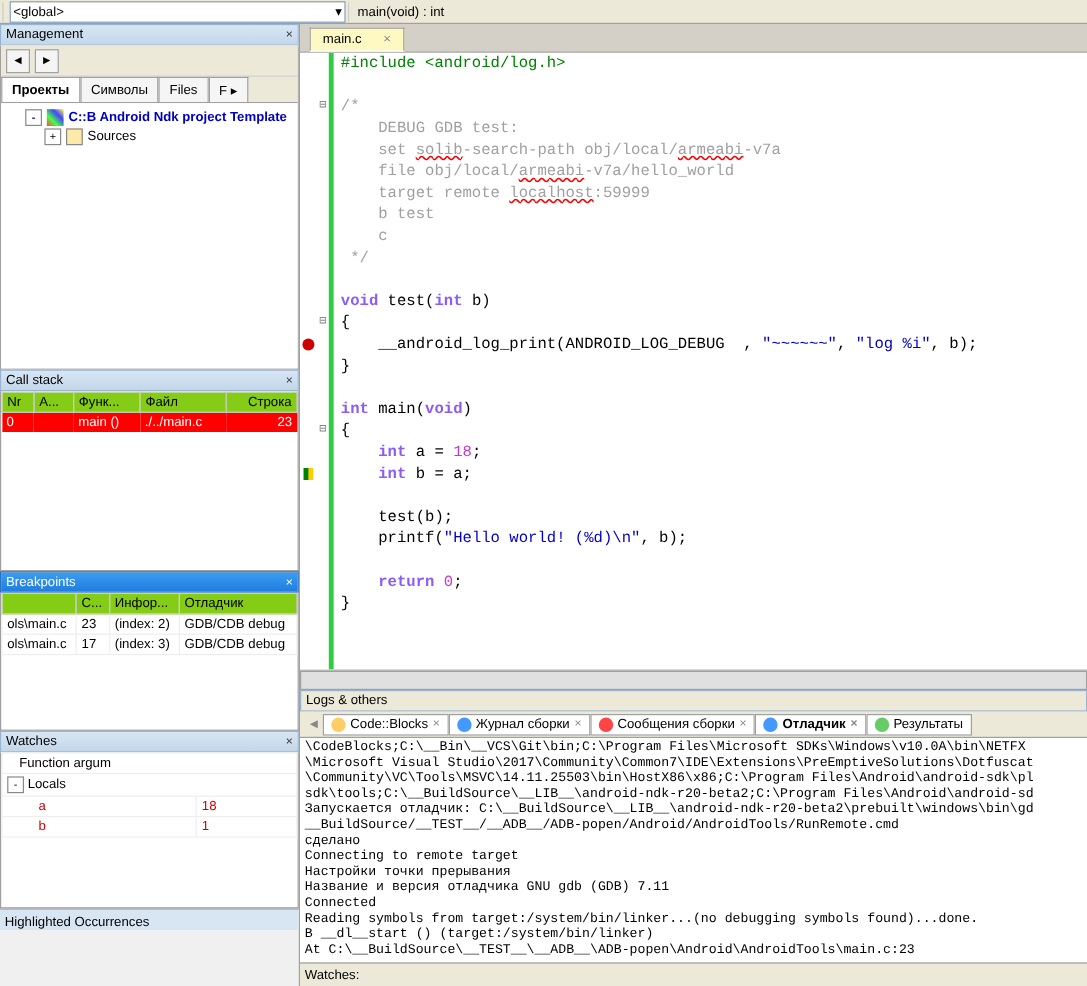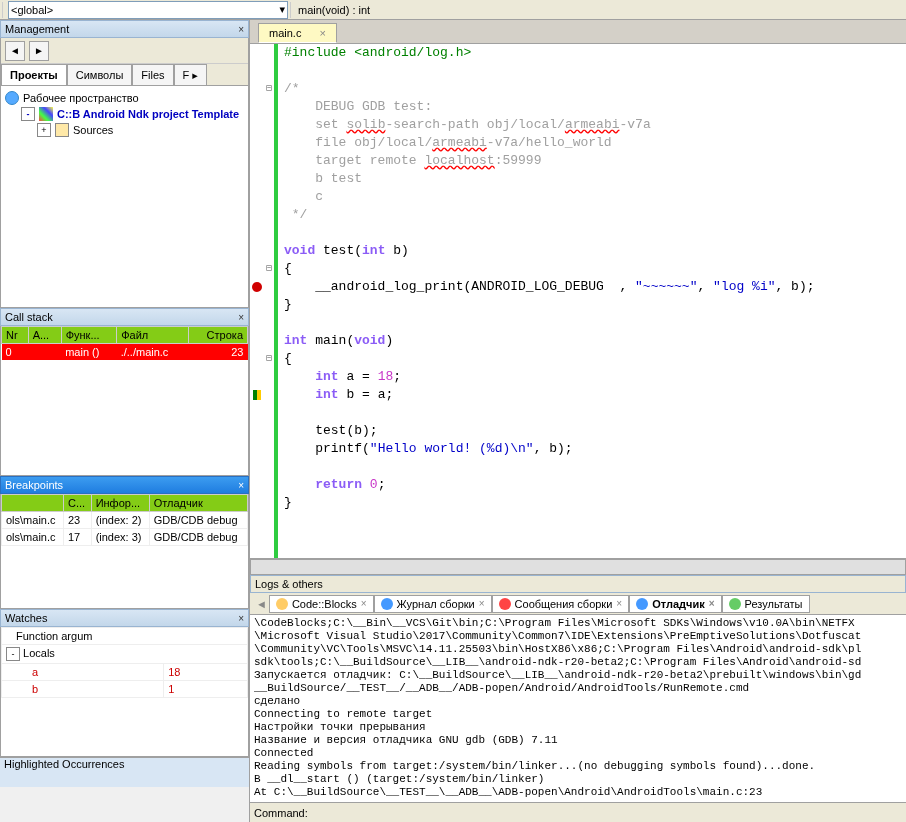--- a/index.html
+++ b/index.html
@@ -54,21 +54,21 @@
 .err { color: #a0a0a0; text-decoration: underline wavy red; }
 .hscroll { height: 16px; background: #e0e0e0; border: 1px solid #a0a0a0; }
 .logs-tabs { height: 22px; display: flex; align-items: center; background: #ece9d8; border-bottom: 1px solid #a0a0a0; gap: 0; padding-left: 4px; }
 .log-tab { padding: 2px 6px; border: 1px solid #a0a0a0; background: #ffffff; display: flex; align-items: center; gap: 4px; font-size: 11px; cursor: pointer; }
 .log-tab.empty { border: none; background: transparent; padding: 2px 2px; color: #888;}
 .log-tab.active { background: #fff; font-weight: bold; }
 .log-tab .close { color: #888; font-size: 10px; }
 .logicon { width: 12px; height: 12px; border-radius: 50%; display: inline-block; }
 .log-content { flex: 1; background: #fff; font-family: 'Courier New', monospace; font-size: 11px; padding: 2px 4px; overflow: auto; white-space: pre; line-height: 13px; }
 .watch-red td { color: #cc0000; }
-.hl-occ { height: 30px; display: flex; align-items: flex-start; padding: 0 4px; font-size: 11px; border-top: 1px solid #a0a0a0; background: #d8e6f4; }
+.hl-occ { height: 18px; display: flex; align-items: flex-end; padding: 0 4px; font-size: 11px; border-top: 1px solid #a0a0a0; background: #d8e6f4; }
 .footer-line { height: 20px; border-top: 1px solid #a0a0a0; background: #ece9d8; display: flex; align-items: center; padding: 0 4px; font-size: 11px;}
 </style>
 </head>
 <body>
 
 <div class="root">
   <div class="toolbar">
     <span class="sep"></span>
     <div class="dropdown" style="width:280px">
       <span>&lt;global&gt;</span>
@@ -100,24 +100,20 @@
               <span>Символы</span>
             </div>
           <div class="tab">
               <span>Files</span>
             </div>
           <div class="tab">
               <span>F ▸</span>
             </div>
         </div>
         <div class="tree">
-          <div class="tree-item">
-            <span class="ticon" style="border-radius:50%;background:#5af;border-color:#38c"></span>
-            <span>Рабочее пространство</span>
-          </div>
           <div class="tree-item indent1 selected">
             <span class="ticon">-</span>
             <span class="ticon" style="background:linear-gradient(45deg,#f44,#4f4,#44f,#ff4);border:none"></span>
             <span>C::B Android Ndk project Template</span>
           </div>
           <div class="tree-item indent2">
             <span class="ticon">+</span>
             <span class="ticon" style="background:#ffe9a8"></span>
             <span>Sources</span>
           </div>
@@ -342,17 +338,17 @@
 __BuildSource/__TEST__/__ADB__/ADB-popen/Android/AndroidTools/RunRemote.cmd
 сделано
 Connecting to remote target
 Настройки точки прерывания
 Название и версия отладчика GNU gdb (GDB) 7.11
 Connected
 Reading symbols from target:/system/bin/linker...(no debugging symbols found)...done.
 B __dl__start () (target:/system/bin/linker)
 At C:\__BuildSource\__TEST__\__ADB__\ADB-popen\Android\AndroidTools\main.c:23</div>
       <div class="footer-line">
-        <span>Command:</span>
+        <span>Watches:</span>
       </div>
     </div>
   </div>
 </div>
 
 </body></html>

